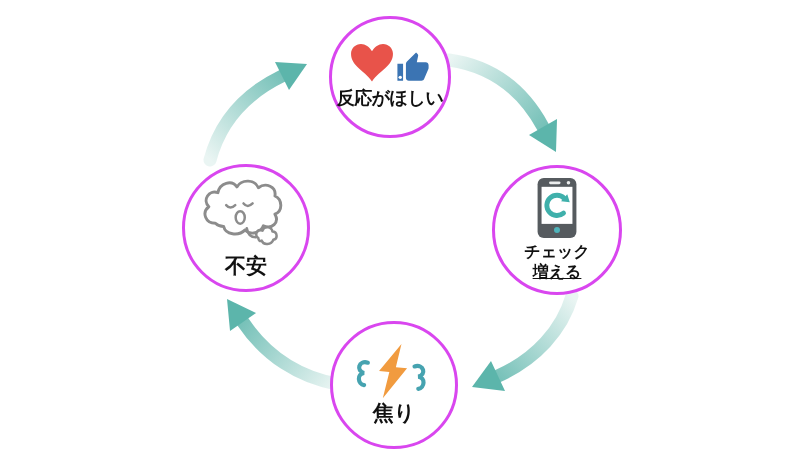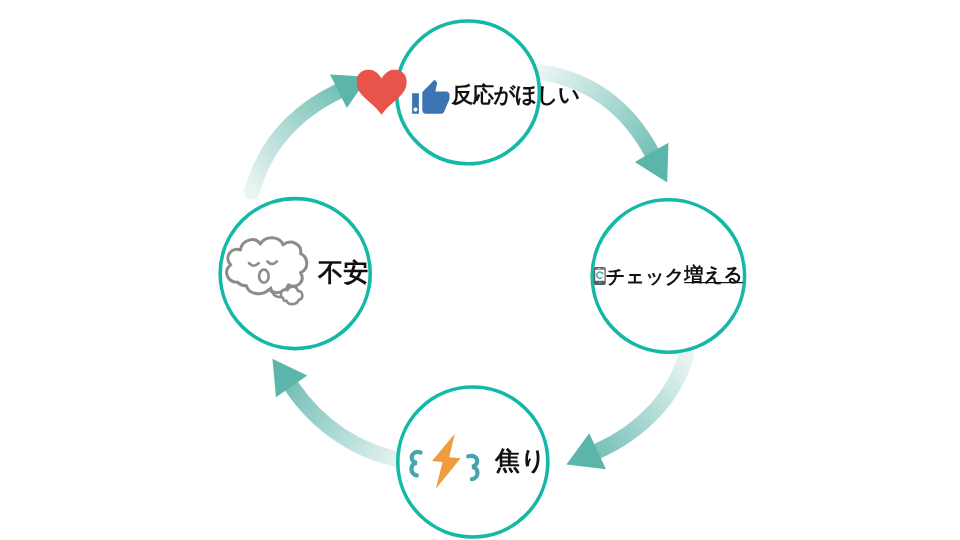--- a/index.html
+++ b/index.html
@@ -3,22 +3,22 @@
 <meta charset="utf-8">
 <style>
   html,body{margin:0;padding:0;background:#fff;}
   .stage{
     position:relative;width:800px;height:450px;background:#ffffff;
     overflow:hidden;font-family:"Liberation Sans","DejaVu Sans",sans-serif;
   }
   .arrows{position:absolute;left:0;top:0;width:800px;height:450px;}
   .node{
     position:absolute;box-sizing:border-box;background:#ffffff;
-    border:3px solid #14b8a6;border-radius:50%;
-    display:flex;flex-direction:row;align-items:center;justify-content:center;
+    border:3px solid #d946ef;border-radius:50%;
+    display:flex;flex-direction:column;align-items:center;justify-content:center;
     text-align:center;
   }
   .node-top{left:329px;top:16px;width:122px;height:122px;}
   .node-right{left:492px;top:165px;width:130px;height:130px;}
   .node-bottom{left:330px;top:321px;width:128px;height:128px;}
   .node-left{left:182px;top:164px;width:128px;height:128px;align-items:center;}
   .label{
     color:#111;font-weight:700;font-size:21px;line-height:1.25;
     white-space:nowrap;letter-spacing:0px;
   }

